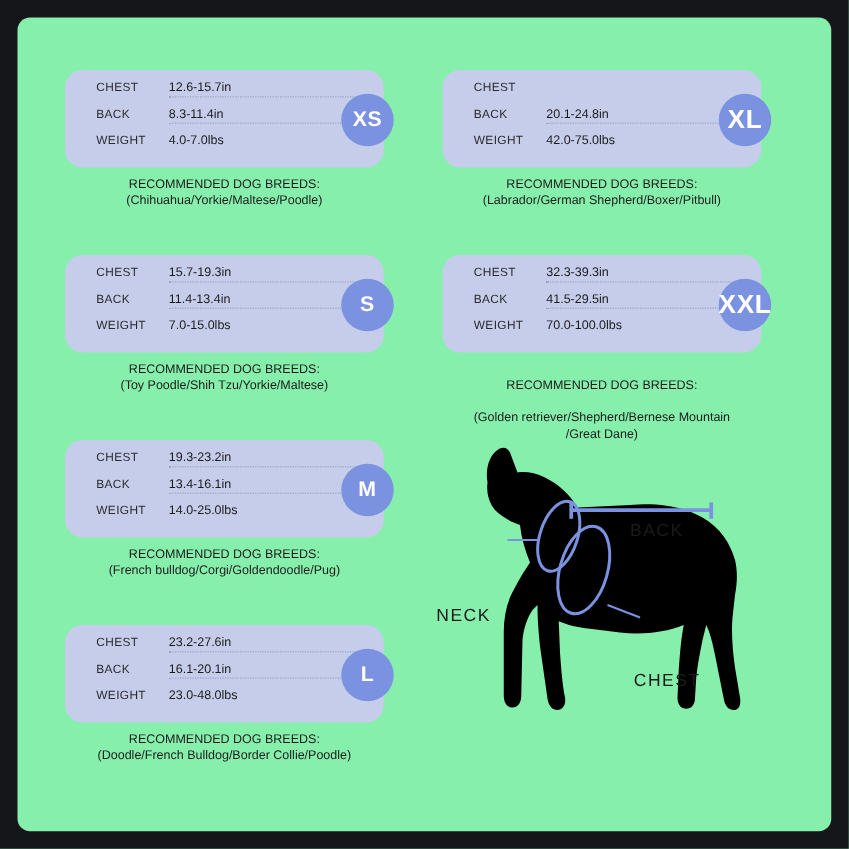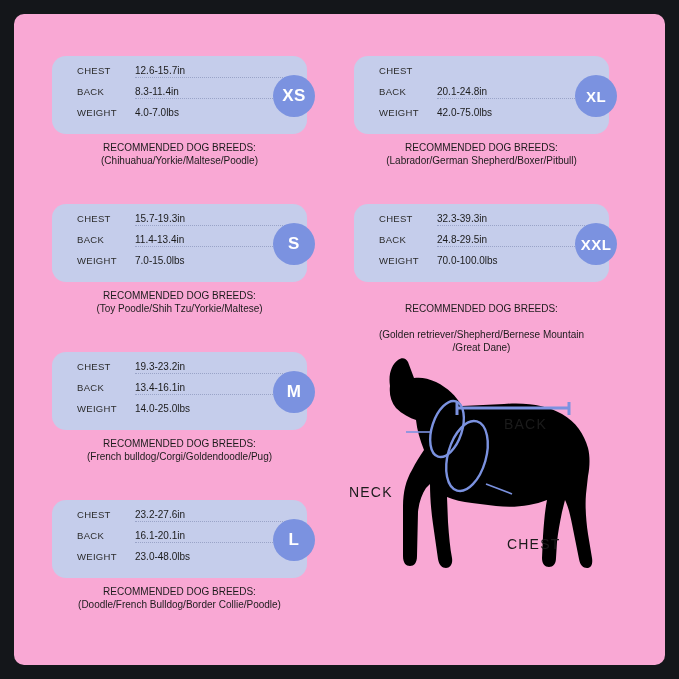--- a/index.html
+++ b/index.html
@@ -6,21 +6,21 @@
   body{
     width:679px;height:679px;
     background:#14161a;
     font-family:"Liberation Sans", sans-serif;
     overflow:hidden;
   }
   .frame{
     position:absolute;
     left:14px;top:14px;
     width:651px;height:651px;
-    background:#f9a8d4;
+    background:#86efac;
     border-radius:10px;
   }
   .inner{
     position:absolute;
     left:0;top:0;width:651px;height:651px;
   }
   
   .card{
     position:absolute;
     width:255px;
@@ -64,21 +64,21 @@
     right:-8px;top:19px;
     width:42px;height:42px;
     border-radius:50%;
     background:#7b92e0;
     color:#ffffff;
     font-size:17px;
     font-weight:bold;
     display:flex;align-items:center;justify-content:center;
     letter-spacing:.5px;
   }
-  .badge.wide{font-size:15px;}
+  .badge.wide{font-size:21px;}
   .breeds{
     margin-top:7px;
     text-align:center;
     font-size:10px;
     line-height:13px;
     color:#1c1c1c;
   }
   
   .dogwrap{
     position:absolute;
@@ -249,21 +249,21 @@
       <div class="row">
         <div class="rlabel">CHEST</div>
         <div class="rvalmid">
           <div class="rval">32.3-39.3in</div>
           <div class="dotline"></div>
         </div>
       </div>
       <div class="row">
         <div class="rlabel">BACK</div>
         <div class="rvalmid">
-          <div class="rval">24.8-29.5in</div>
+          <div class="rval">41.5-29.5in</div>
           <div class="dotline"></div>
         </div>
       </div>
       <div class="row">
         <div class="rlabel">WEIGHT</div>
         <div class="rvalmid">
           <div class="rval">70.0-100.0lbs</div>
         </div>
       </div>
       <div class="badge wide">XXL</div>

